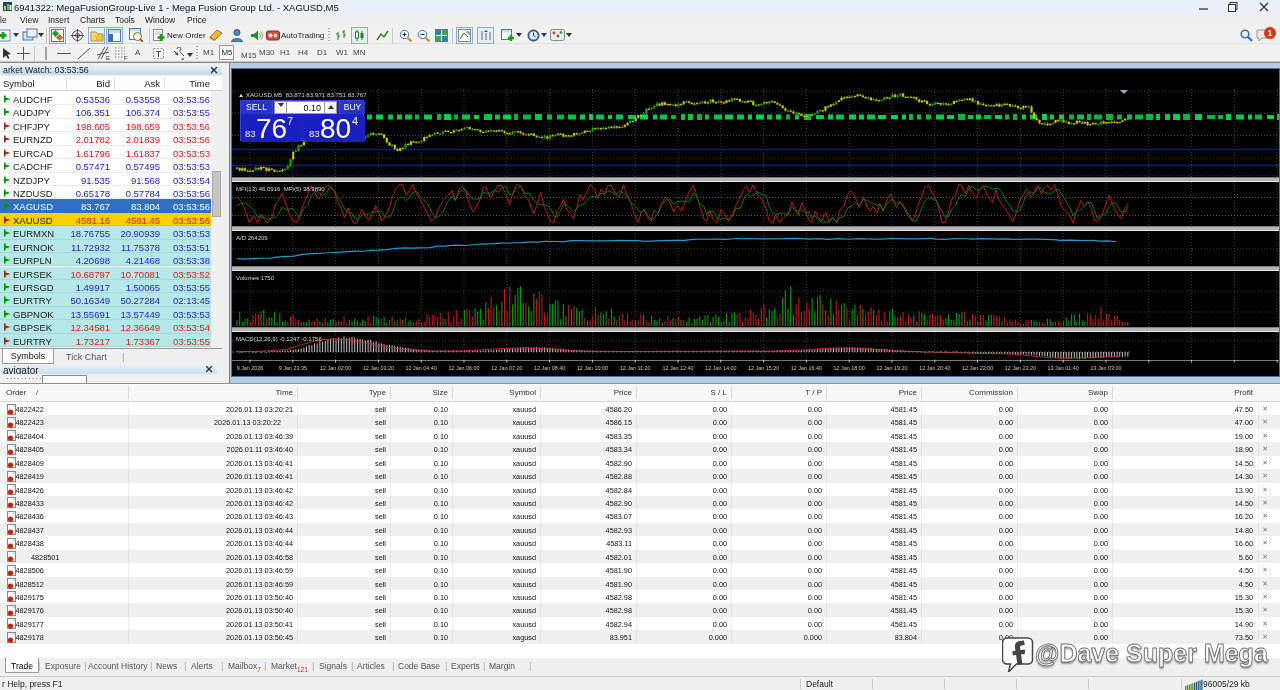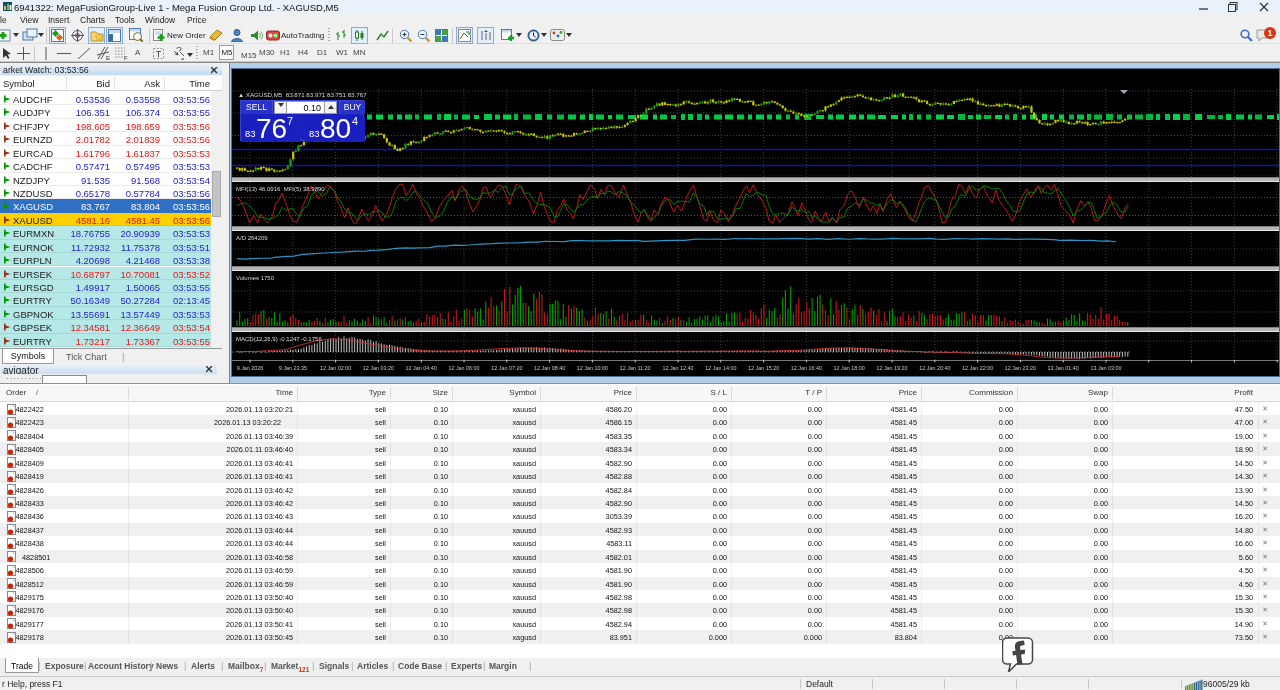--- a/index.html
+++ b/index.html
@@ -32,21 +32,21 @@
 #chartwin { position:absolute; left:231px; top:5px; width:1049px; height:309px; background:#000; border:1px solid #4a6f96; }
 #cwtitle { position:absolute; left:0; top:0; width:1047px; height:19px; background:linear-gradient(#dcebfa,#8fb7dc); color:#0c2f5e; font-size:8.5px; }
 #cwchart { position:absolute; left:0; top:20px; width:1047px; height:285px; background:#000; }
 #terminal { position:absolute; left:0; top:383px; width:1280px; height:293px; background:#fff; border-top:1px solid #909090; }
 #thead { position:absolute; left:0; top:1px; width:1280px; height:17px; background:#f7f7f7; border-bottom:1px solid #d8d8d8; color:#333; font-size:8px; }
 .trow { position:absolute; left:0; width:1280px; height:13.42px; background:#fff; font-size:7.3px; color:#111; }
 .trow.alt { background:#f0f0f0; }
 .tn { position:absolute; top:3px; }
 #balrow { position:absolute; left:0; top:260px; width:1280px; height:14px; background:#d4d4d4; border-top:1px solid #bbb; font-weight:bold; color:#111; font-size:8.3px; }
 #ttabs { position:absolute; left:0; top:274px; width:1280px; height:18px; background:#f0f0f0; color:#555; }
-.ttab { position:absolute; top:3px; font-size:8.5px;font-weight:bold; }
+.ttab { position:absolute; top:3px; font-size:8.5px; }
 #statusbar { position:absolute; left:0; top:676px; width:1280px; height:14px; background:#f0f0f0; border-top:1px solid #c8c8c8; color:#222; font-size:8.5px; }
 .ssep { position:absolute; top:2px; width:1px; height:10px; background:#c8c8c8; }
 #wm { position:absolute; left:1002px; top:634px; width:280px; height:42px; z-index:50; }
 #wmtext { position:absolute; left:33px; top:5px; font-size:25px; letter-spacing:0px; color:#fff; -webkit-text-stroke:0.9px #707070; text-shadow:0 1.5px 2px rgba(70,70,70,0.55); font-weight:bold; white-space:nowrap; }
 </style></head>
 <body>
 <div id="app">
 
 <div id="titlebar">
  <svg width="9" height="9" style="position:absolute;left:3px;top:2px">
@@ -2347,21 +2347,21 @@
         <svg width="10" height="11" style="position:absolute;left:7px;top:1.5px">
           <rect x="0.5" y="0.5" width="8" height="10" fill="#fdfdfd" stroke="#888"></rect>
           <path d="M6 0.5 L8.5 3 L6 3 Z" fill="#ccc"></path>
           <circle cx="3.5" cy="8" r="2.6" fill="#cc2200"></circle>
         </svg>
         <span style="position:absolute;left:15.5px;top:3px">4828436</span>
         <span class="tn" style="right:987px">2026.01.13 03:46:43</span>
         <span class="tn" style="right:894px">sell</span>
         <span class="tn" style="right:832px">0.10</span>
         <span class="tn" style="right:744px">xauusd</span>
-        <span class="tn" style="right:648px">3053.39</span>
+        <span class="tn" style="right:648px">4583.07</span>
         <span class="tn" style="right:553px">0.00</span>
         <span class="tn" style="right:458px">0.00</span>
         <span class="tn" style="right:363px">4581.45</span>
         <span class="tn" style="right:267px">0.00</span>
         <span class="tn" style="right:172px">0.00</span>
         <span class="tn" style="right:27px">16.20</span>
         <span style="position:absolute;right:12px;color:#777;font-size:7px;top:3px">✕</span>
       </div>
       <div class="trow alt" style="top:138.8px">
         <span style="position:absolute;left:128px;top:0;bottom:0;width:1px;background:rgba(0,0,0,0.055)"></span>
@@ -2438,21 +2438,21 @@
         <span style="position:absolute;left:826px;top:0;bottom:0;width:1px;background:rgba(0,0,0,0.055)"></span>
         <span style="position:absolute;left:921px;top:0;bottom:0;width:1px;background:rgba(0,0,0,0.055)"></span>
         <span style="position:absolute;left:1017px;top:0;bottom:0;width:1px;background:rgba(0,0,0,0.055)"></span>
         <span style="position:absolute;left:1112px;top:0;bottom:0;width:1px;background:rgba(0,0,0,0.055)"></span>
         <span style="position:absolute;left:1258px;top:0;bottom:0;width:1px;background:rgba(0,0,0,0.055)"></span>
         <svg width="10" height="11" style="position:absolute;left:7px;top:1.5px">
           <rect x="0.5" y="0.5" width="8" height="10" fill="#fdfdfd" stroke="#888"></rect>
           <path d="M6 0.5 L8.5 3 L6 3 Z" fill="#ccc"></path>
           <circle cx="3.5" cy="8" r="2.6" fill="#cc2200"></circle>
         </svg>
-        <span style="position:absolute;left:22px;top:3px">4828501</span>
+        <span style="position:absolute;left:31px;top:3px">4828501</span>
         <span class="tn" style="right:987px">2026.01.13 03:46:58</span>
         <span class="tn" style="right:894px">sell</span>
         <span class="tn" style="right:832px">0.10</span>
         <span class="tn" style="right:744px">xauusd</span>
         <span class="tn" style="right:648px">4582.01</span>
         <span class="tn" style="right:553px">0.00</span>
         <span class="tn" style="right:458px">0.00</span>
         <span class="tn" style="right:363px">4581.45</span>
         <span class="tn" style="right:267px">0.00</span>
         <span class="tn" style="right:172px">0.00</span>
@@ -2701,14 +2701,15 @@
         <rect x="16.2" y="0.7" width="1.3" height="10.3" fill="#2a628a"></rect>
       </svg>
  <span style="position:absolute;left:1203px;top:2px">96005/29 kb</span>
 </div>
 
 <div id="wm">
  <svg width="34" height="36" style="position:absolute;left:0;top:2px">
    <path d="M5 2 h21 a4.5 4.5 0 0 1 4.5 4.5 v17 a4.5 4.5 0 0 1 -4.5 4.5 h-11.5 l-8 8 l2-8 h-3.5 a4.5 4.5 0 0 1 -4.5-4.5 v-17 a4.5 4.5 0 0 1 4.5-4.5 Z" fill="#fff" stroke="#454545" stroke-width="1.5"></path>
    <path d="M19.5 5 c-4 0 -5.8 2.2 -5.8 5.6 v3.4 h-3.2 v4.4 h3.2 v10 h5 v-10 h3.8 l0.9-4.4 h-4.7 v-2.4 c0-1.4 0.6-2 2-2 h2.9 v-4.6 Z" fill="#454545" transform="rotate(-8 19 16)"></path>
  </svg>
+ <span id="wmtext">@Dave Super Mega</span>
 </div>
 
 </div>
 </body></html>

